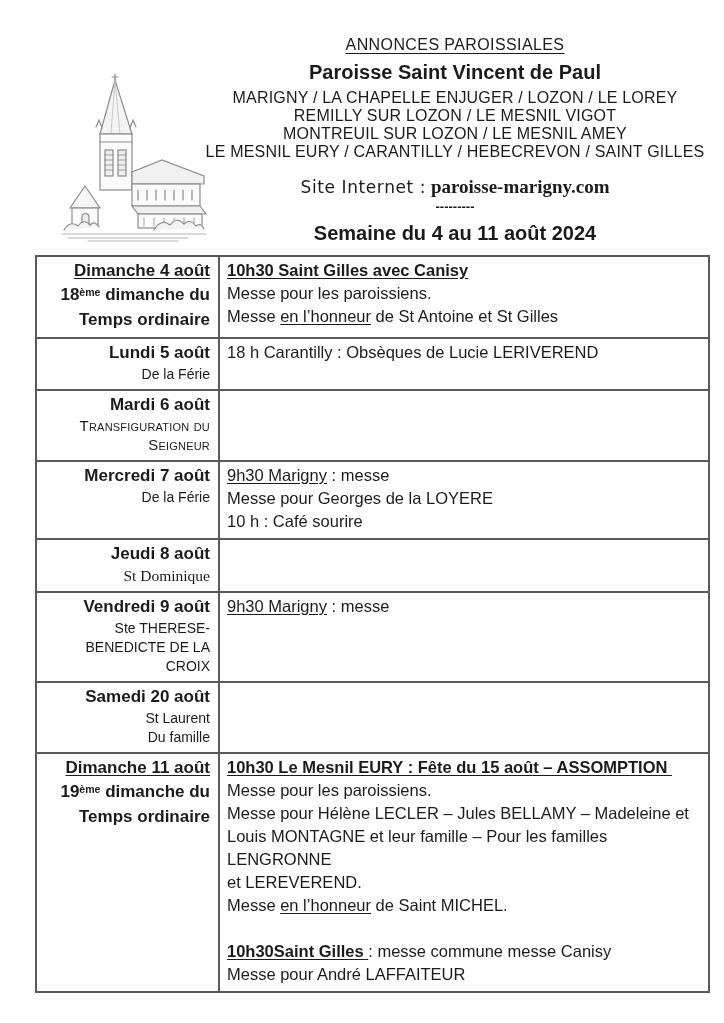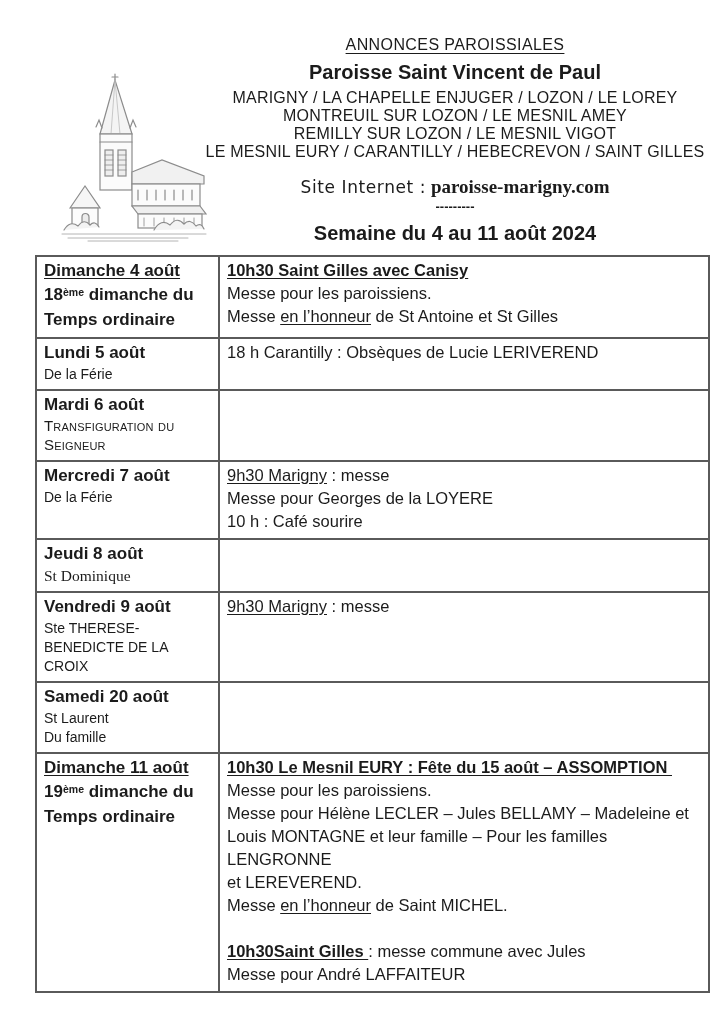--- a/index.html
+++ b/index.html
@@ -47,21 +47,21 @@
   table.schedule{
     position:absolute;left:35px;top:255px;width:675px;
     border-collapse:collapse;table-layout:fixed;
   }
   table.schedule td{
     border:2px solid #5a5a5a;
     vertical-align:top;
     padding:2px 8px 5px 7px;
   }
   td.day-cell{width:166px;}
-  .day-line{font-size:17px;line-height:24px;font-weight:bold;}
+  .day-line{font-size:17px;line-height:24px;font-weight:bold;text-align:right;}
   .event-line{font-size:16.5px;line-height:23px;}
   span.seg{white-space:pre-wrap;}
   .b{font-weight:bold;}
   .u{text-decoration:underline;text-underline-offset:2px;}
   .sup{font-size:62%;vertical-align:baseline;position:relative;top:-0.42em;}
   .small{font-weight:normal;font-size:14px;line-height:19px;}
   .sc{font-weight:normal;font-variant:small-caps;font-size:15px;line-height:18px;letter-spacing:.2px;}
   .serif{font-weight:normal;font-family:"Liberation Serif", serif;font-size:15.5px;line-height:20px;}
   
   .day-line.sub{font-weight:normal;font-size:14px;line-height:19px;}
@@ -100,22 +100,22 @@
         <path d="M4 162 h144 M10 166 h120 M30 169 h90" stroke="#ababab" stroke-width="0.9"></path>
       </g>
     </svg>
   </div>
 
   <div class="header-text">
     <div class="doc-title">ANNONCES PAROISSIALES</div>
     <div class="parish">Paroisse Saint Vincent de Paul</div>
     <div class="places">
       <div class="place-line">MARIGNY / LA CHAPELLE ENJUGER / LOZON / LE LOREY</div>
+      <div class="place-line">REMILLY SUR LOZON / LE MESNIL VIGOT</div>
       <div class="place-line">MONTREUIL SUR LOZON / LE MESNIL AMEY</div>
-      <div class="place-line">REMILLY SUR LOZON / LE MESNIL VIGOT</div>
       <div class="place-line">LE MESNIL EURY / CARANTILLY / HEBECREVON / SAINT GILLES</div>
     </div>
     <div class="site-line">
       <span class="site-label">Site Internet :</span>
       <span class="site-url">paroisse-marigny.com</span>
     </div>
     <div class="dashes">---------</div>
     <div class="week-title">Semaine du 4 au 11 août 2024</div>
   </div>
 
@@ -194,20 +194,20 @@
             <div class="day-line"><span class="seg b">Temps ordinaire</span></div>
           </td>
           <td class="events-cell">
             <div class="event-line"><span class="seg b u">10h30 Le Mesnil EURY : Fête du 15 août – ASSOMPTION </span></div>
             <div class="event-line"><span class="seg">Messe pour les paroissiens.</span></div>
             <div class="event-line"><span class="seg">Messe pour Hélène LECLER – Jules BELLAMY – Madeleine et</span></div>
             <div class="event-line"><span class="seg">Louis MONTAGNE et leur famille – Pour les familles LENGRONNE</span></div>
             <div class="event-line"><span class="seg">et LEREVEREND.</span></div>
             <div class="event-line"><span class="seg">Messe </span><span class="seg u">en l’honneur</span><span class="seg"> de Saint MICHEL.</span></div>
             <div class="event-line">&nbsp;</div>
-            <div class="event-line"><span class="seg b u">10h30Saint Gilles </span><span class="seg">: messe commune avec Jules</span></div>
+            <div class="event-line"><span class="seg b u">10h30Saint Gilles </span><span class="seg">: messe commune messe Canisy</span></div>
             <div class="event-line"><span class="seg">Messe pour André LAFFAITEUR</span></div>
           </td>
         </tr>
       </tbody>
   </table>
 
 </div>
 
 </body></html>

